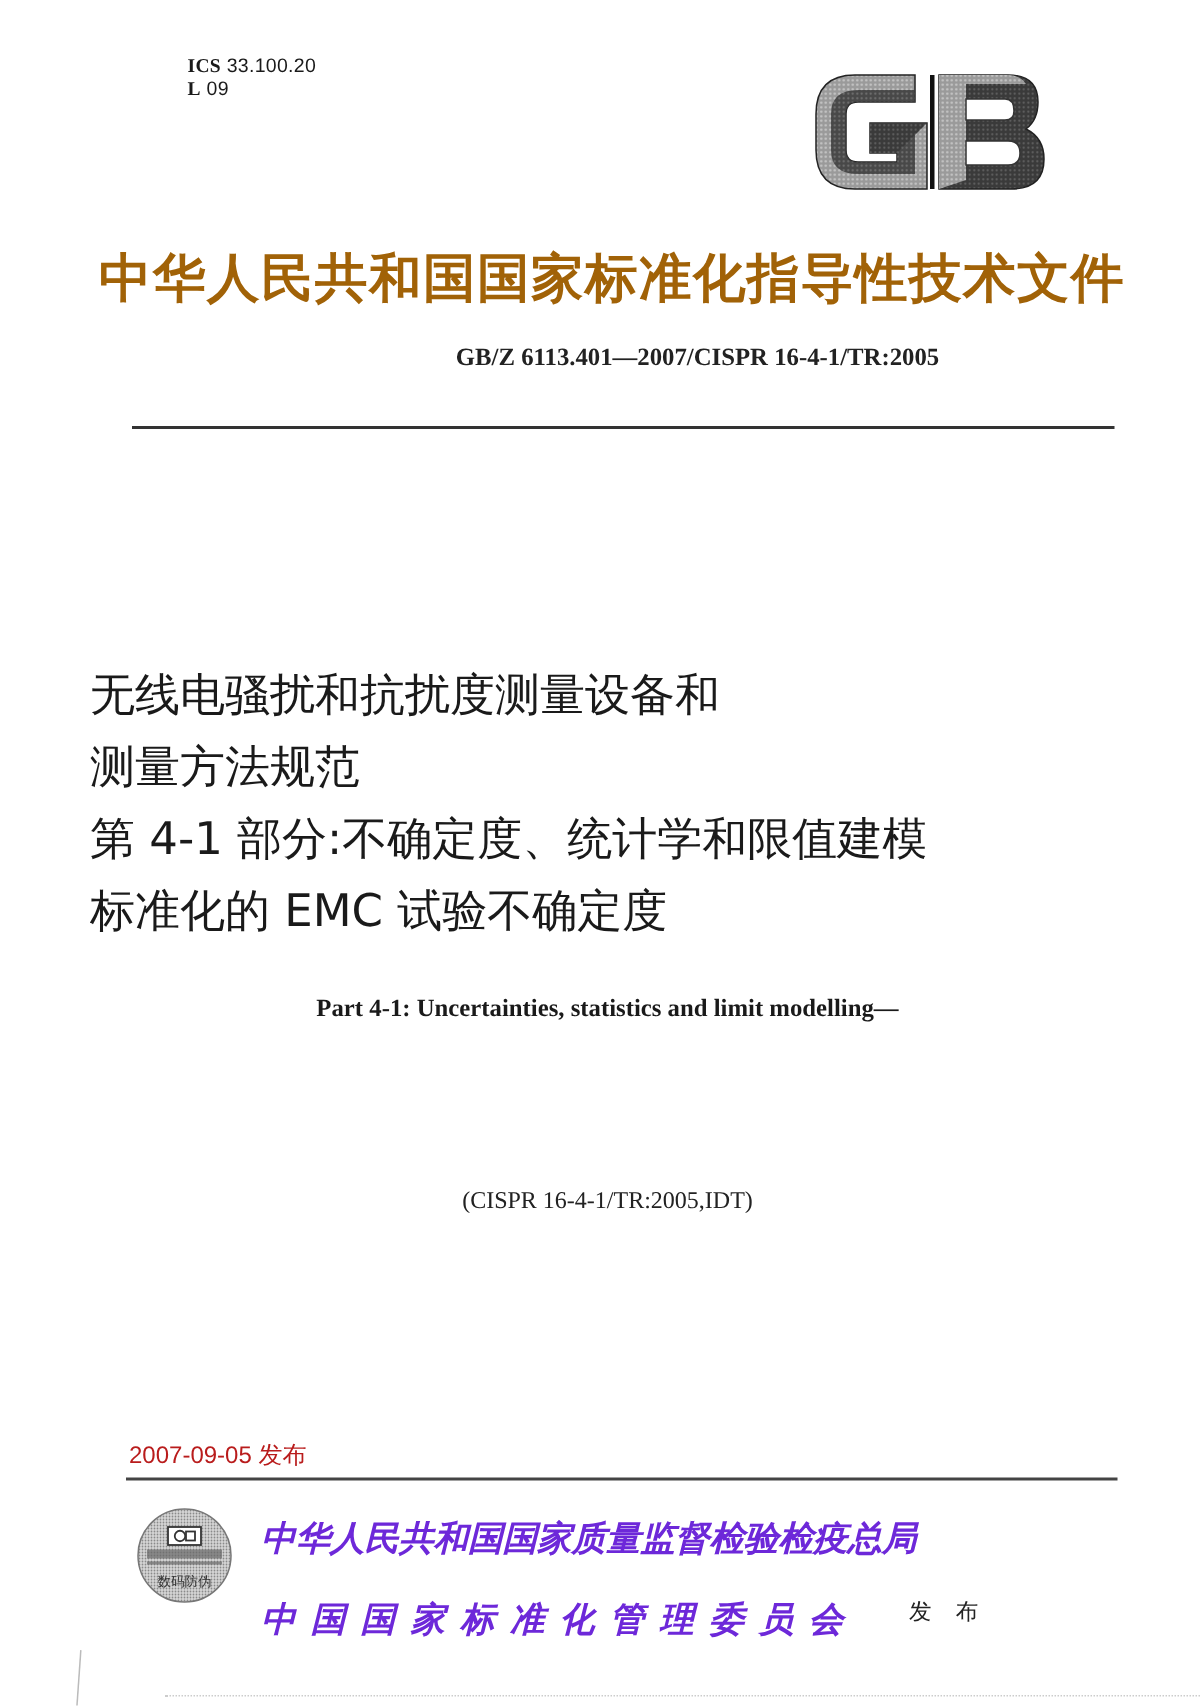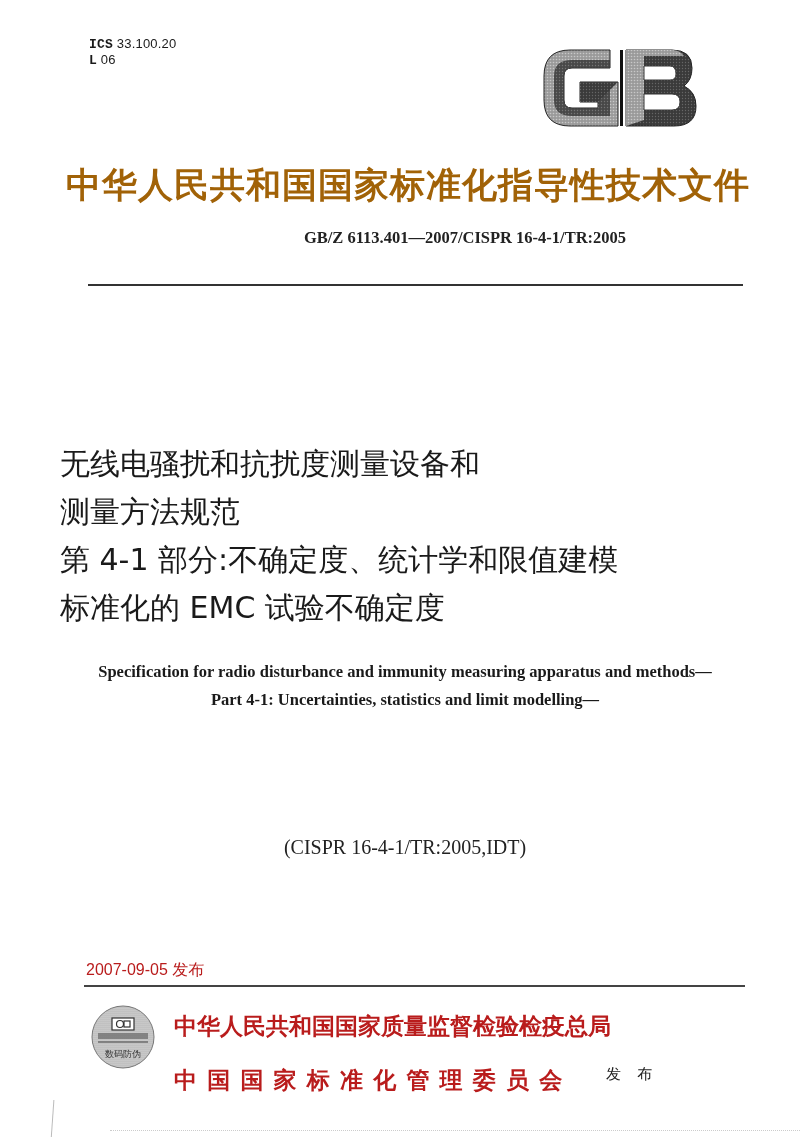--- a/index.html
+++ b/index.html
@@ -16,21 +16,21 @@
       font-family: "DejaVu Sans", sans-serif;
     }
     .abs { position: absolute; }
 
     .ics {
       left: 89px; top: 36px;
       font-size: 13px; line-height: 15px;
       font-family: "Liberation Sans", sans-serif;
       letter-spacing: 0.2px;
     }
-    .ics b { font-family: Liberation Mono, monospace; font-weight: bold; }
+    .ics b { font-family: Liberation Serif, serif; font-weight: bold; margin-left: 36px; }
 
     .gb-logo {
       left: 540px; top: 46px; width: 160px; height: 84px;
     }
 
     .org-title {
       left: 60px; top: 150px; width: 690px;
       text-align: right;
       font-size: 35px;
       font-weight: bold;
@@ -70,23 +70,22 @@
       font-weight: bold;
       font-size: 16.5px;
       line-height: 28px;
       color: #1a1a1a;
     }
 
     .idt {
       left: 40px; top: 792px; width: 730px;
       text-align: center;
       font-family: "Liberation Serif", serif;
-      font-size: 20px;
+      font-size: 16px;
       color: #222;
-      margin-top: 44px;
     }
 
     .issue-date {
       left: 86px; top: 960px;
       font-size: 16px;
       font-family: Liberation Sans, sans-serif;
       color: #b91c1c;
     }
 
     .rule-bottom {
@@ -97,21 +96,22 @@
     .seal {
       left: 90px; top: 1004px; width: 66px; height: 66px;
     }
 
     .issuers {
       left: 174px; top: 1013px;
       font-family: "DejaVu Serif", serif;
       font-weight: bold;
       font-size: 23px;
       line-height: 26px;
-      color: #b91c1c;
+      color: #6d28d9;
+      font-style: italic;
     }
     .issuers .l2 { letter-spacing: 10.2px; margin-top: 28px; }
 
     .publish {
       left: 606px; top: 1030px;
       font-size: 15px;
       letter-spacing: 6px;
       font-family: Liberation Sans, sans-serif;
       color: #222;
       margin-top: 35px;
@@ -130,21 +130,21 @@
 </head>
 <body>
 
 <div class="abs ics">
   <div>
     <b>ICS</b>
     <span>33.100.20</span>
   </div>
   <div>
     <b>L</b>
-    <span>06</span>
+    <span>09</span>
   </div>
 </div>
 
 <div class="abs gb-logo">
   <svg width="160" height="84" viewBox="0 0 160 84">
     <defs>
       <pattern id="dots" width="3" height="3" patternUnits="userSpaceOnUse">
         <rect width="3" height="3" fill="#9a9a9a"></rect>
         <circle cx="1.5" cy="1.5" r="0.8" fill="#c8c8c8"></circle>
       </pattern>
@@ -174,21 +174,20 @@
 <div class="abs rule-top"></div>
 
 <div class="abs cn-title">
   <div>无线电骚扰和抗扰度测量设备和</div>
   <div>测量方法规范</div>
   <div>第 4-1 部分:不确定度、统计学和限值建模</div>
   <div>标准化的 EMC 试验不确定度</div>
 </div>
 
 <div class="abs en-title">
-  <div>Specification for radio disturbance and immunity measuring apparatus and methods—</div>
   <div>Part 4-1: Uncertainties, statistics and limit modelling—</div>
 </div>
 
 <div class="abs idt">(CISPR 16-4-1/TR:2005,IDT)</div>
 
 <div class="abs issue-date">
   <span>2007-09-05</span>
   <span>发布</span>
 </div>
 

